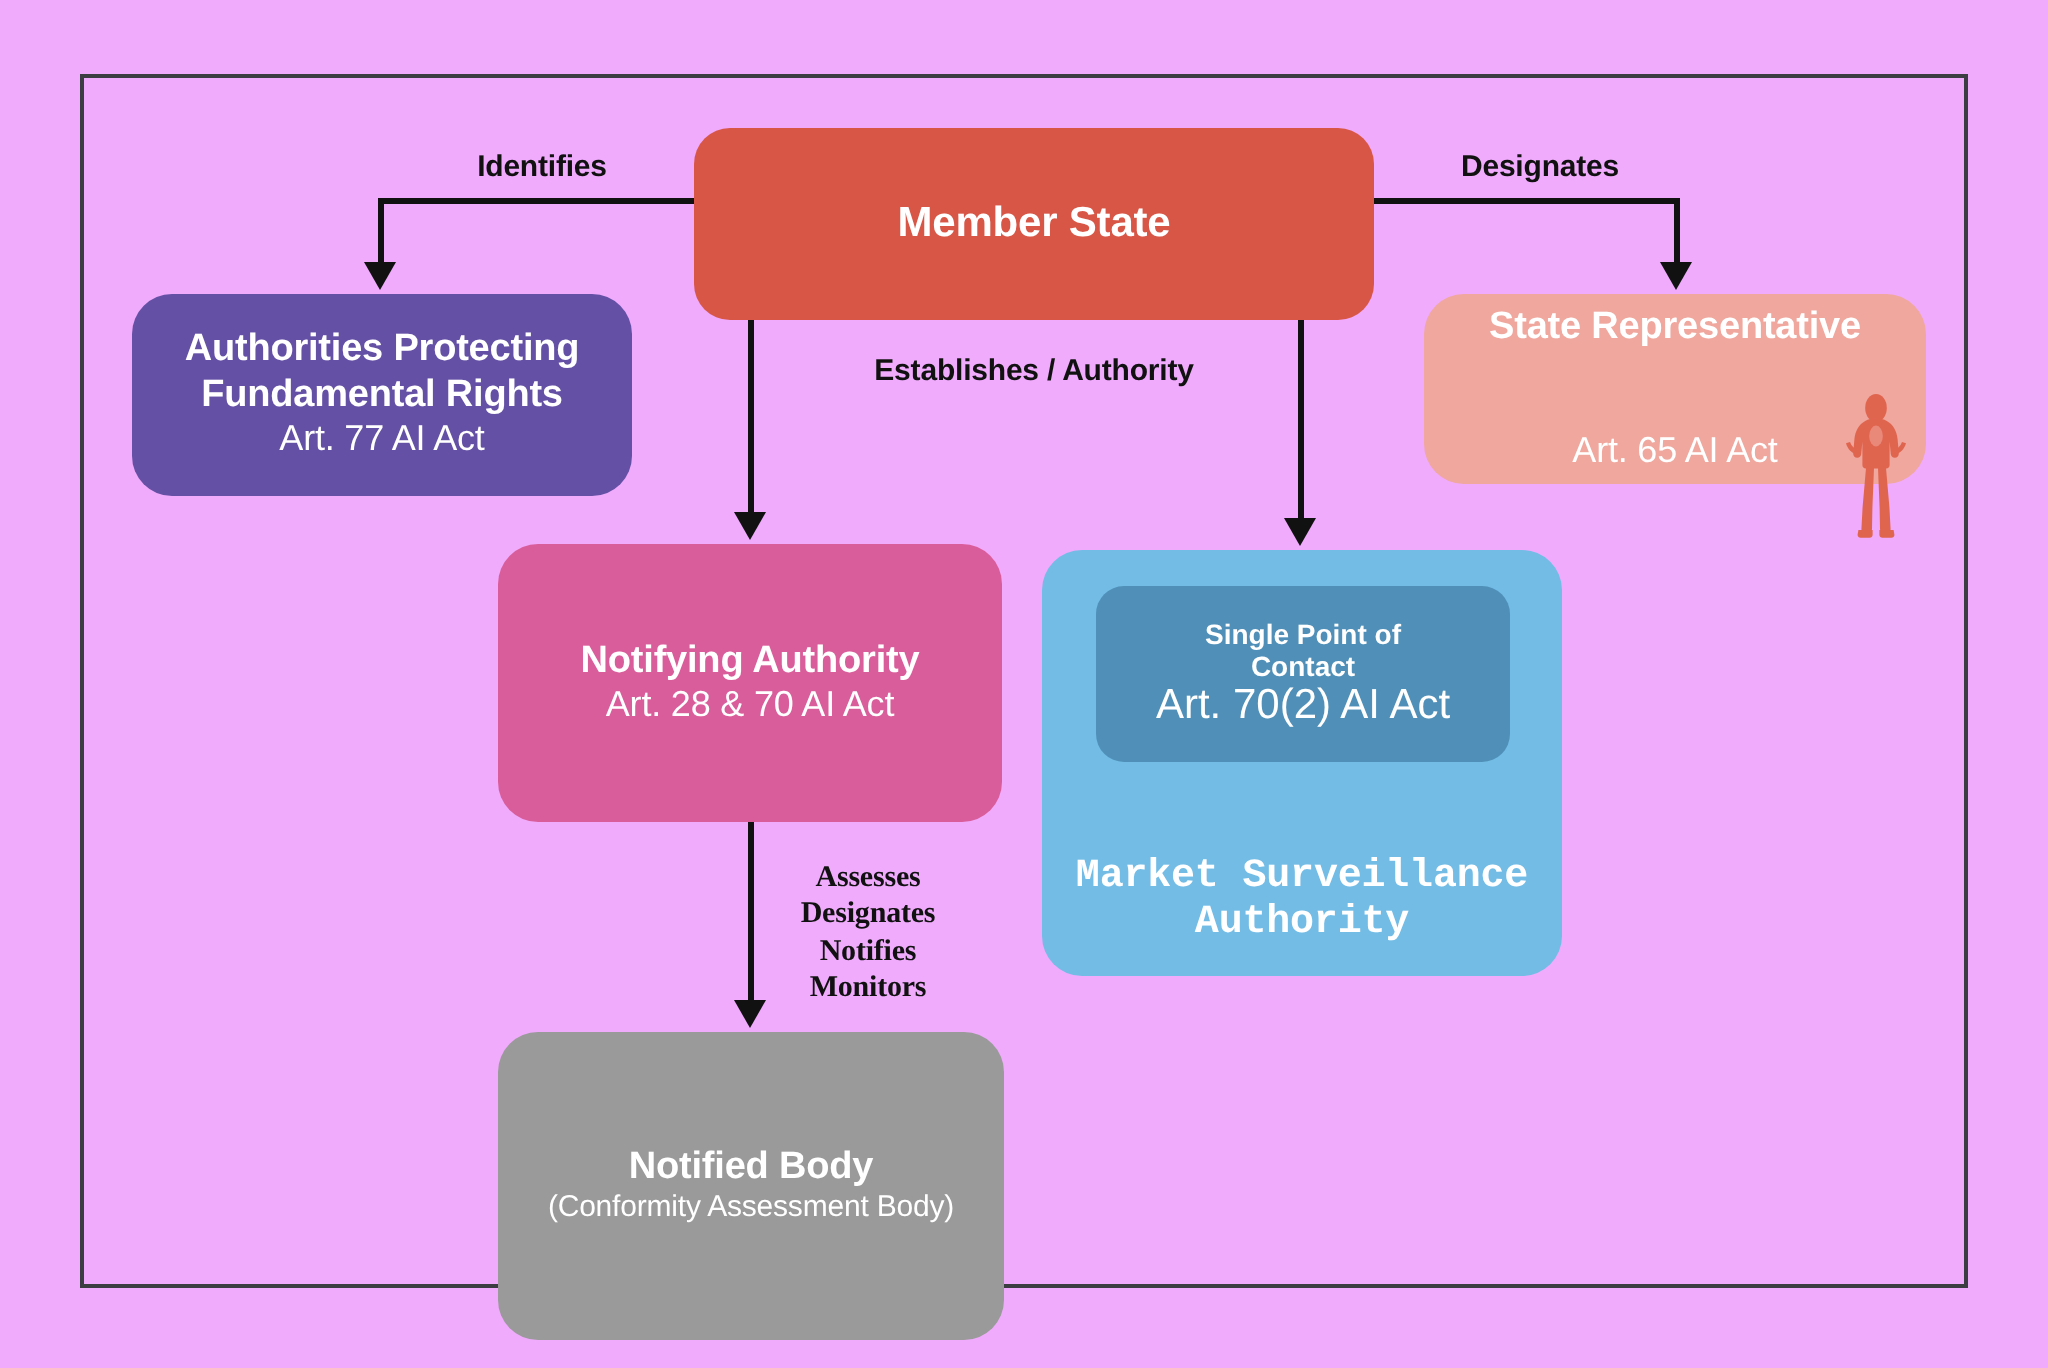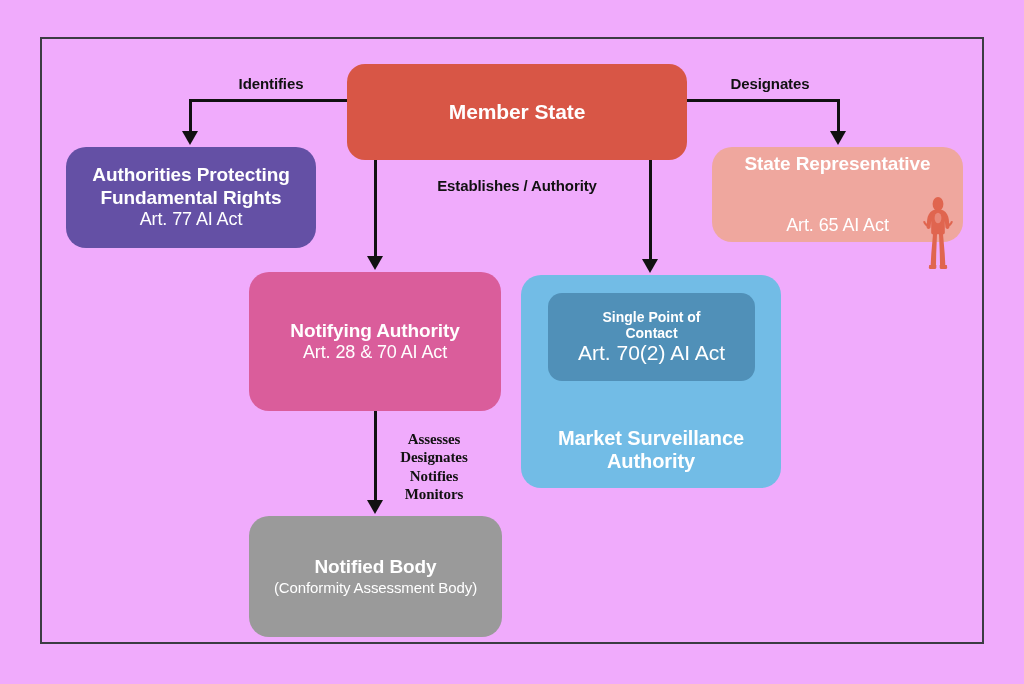--- a/index.html
+++ b/index.html
@@ -75,40 +75,41 @@
   }
   #notifying-authority {
     left: 249px; top: 272px; width: 252px; height: 139px;
     background: #da5d9b;
   }
   #msa {
     left: 521px; top: 275px; width: 260px; height: 213px;
     background: #72bce6;
     justify-content: flex-end;
     padding-bottom: 14px;
+    font-family: Liberation Mono, monospace;
   }
   #msa .title { font-size: 20px; }
   #msa .sub { font-size: 19px; }
   #spoc {
     position: absolute;
     left: 548px; top: 293px; width: 207px; height: 88px;
     background: #5090b8;
     border-radius: 14px;
     display: flex;
     flex-direction: column;
     align-items: center;
     justify-content: center;
     text-align: center;
     color: #ffffff;
     line-height: 1.15;
   }
   #spoc .title { font-size: 14px; font-weight: bold; }
   #spoc .sub { font-size: 21px; }
   #notified-body {
-    left: 249px; top: 516px; width: 253px; height: 121px;
+    left: 249px; top: 516px; width: 253px; height: 154px;
     background: #9a9a9a;
   }
 
   
   .line {
     position: absolute;
     background: #111111;
   }
   .vline { width: 3px; }
   .hline { height: 3px; }

